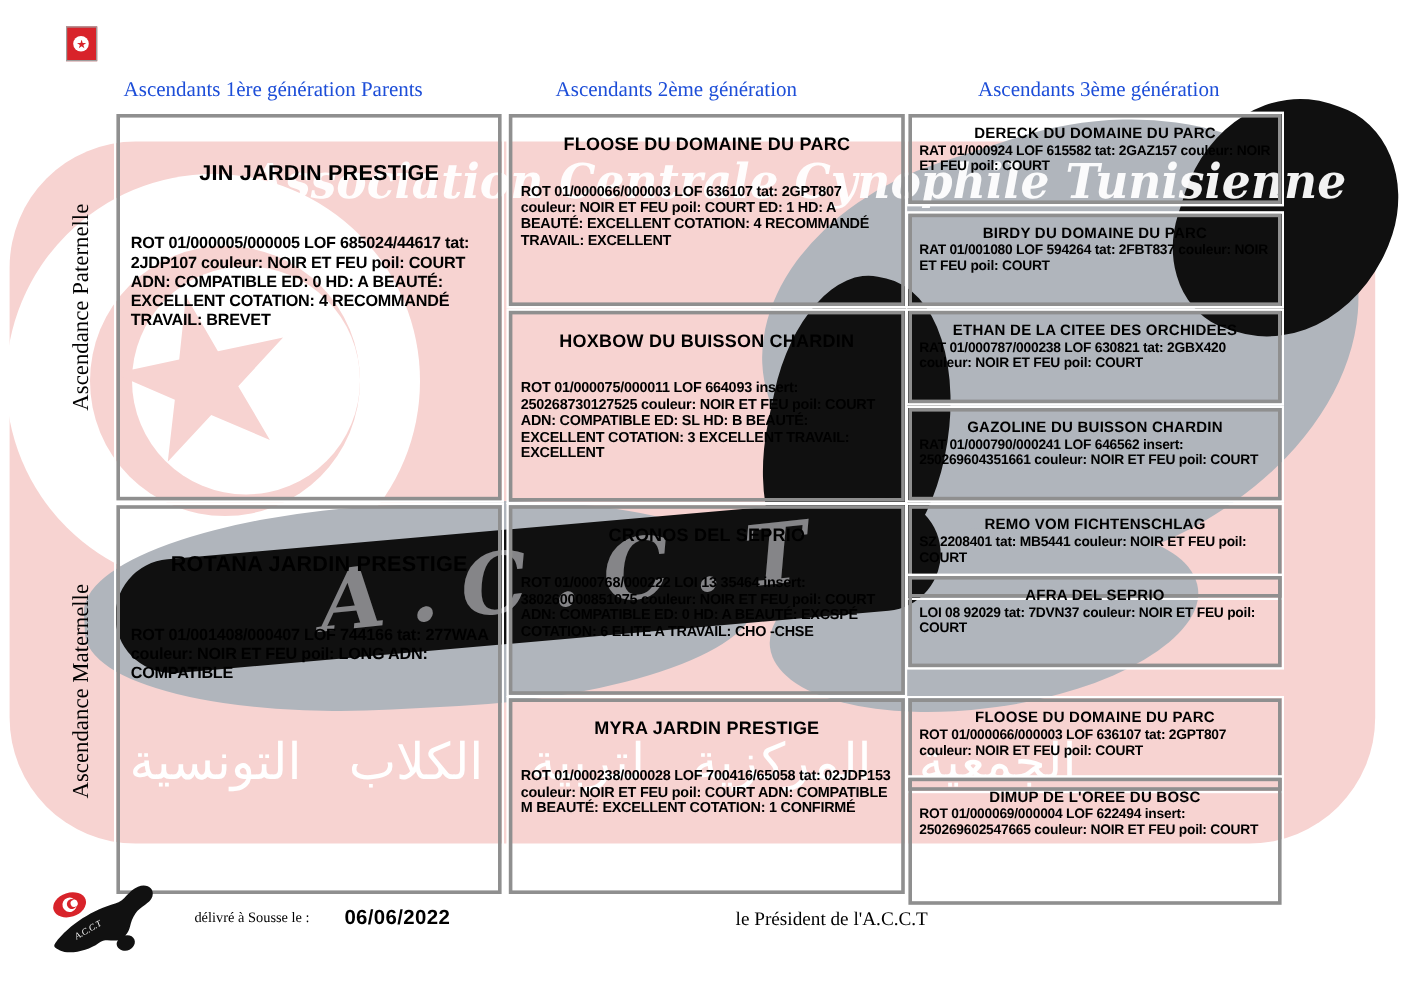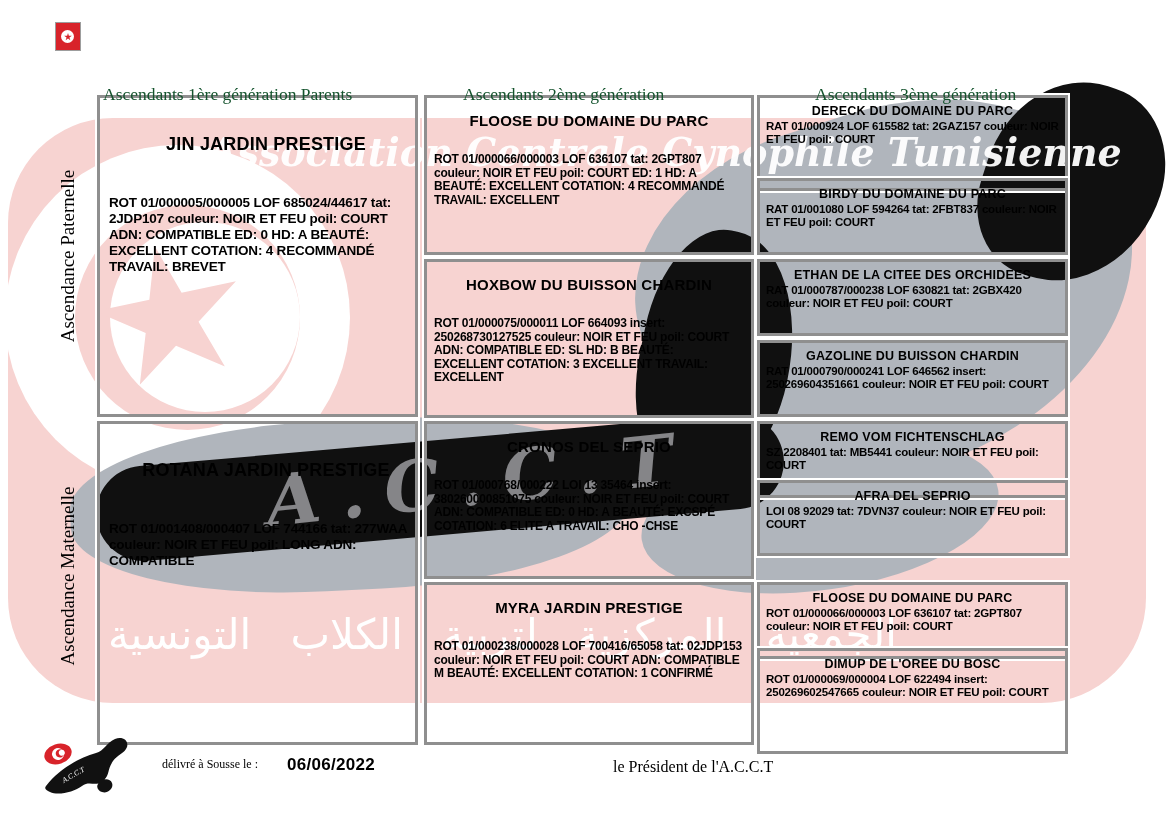--- a/index.html
+++ b/index.html
@@ -24,39 +24,39 @@
   .bb2{left:640px;top:230px;width:150px;height:260px;border-radius:45% 55% 50% 50%;transform:rotate(12deg);}
   .bb3{left:95px;top:440px;width:690px;height:95px;border-radius:48px;transform:rotate(-5deg);}
   .wm-acct{left:265px;top:438px;font-family:"DejaVu Serif",serif;font-style:italic;font-weight:bold;
     font-size:70px;letter-spacing:20px;color:rgba(230,230,235,.55);transform:rotate(-6deg);white-space:nowrap;}
   .wm-latin{left:208px;top:128px;font-family:"DejaVu Serif",serif;font-style:italic;font-weight:bold;
     font-size:40px;color:rgba(255,255,255,.95);white-space:nowrap;transform:scaleX(.95);transform-origin:left top;}
   .wm-arabic{left:95px;top:610px;width:815px;text-align:center;font-family:"DejaVu Sans",sans-serif;
     font-weight:normal;font-size:42px;color:#ffffff;direction:rtl;word-spacing:26px;white-space:nowrap;}
 
   
-  .col-head{top:84px;font-family:"Liberation Serif",serif;font-size:17.5px;color:#14532d;z-index:4;white-space:nowrap;}
+  .col-head{top:64px;font-family:"Liberation Serif",serif;font-size:17.5px;color:#1d4ed8;z-index:4;white-space:nowrap;}
   .h1{left:103px;} .h2{left:463px;} .h3{left:815px;}
   .side-label{font-family:"Liberation Serif",serif;font-size:19px;color:#000;z-index:4;
     transform:rotate(-90deg);transform-origin:center;white-space:nowrap;width:240px;text-align:center;}
   .sl1{left:-52px;top:245px;} .sl2{left:-52px;top:565px;}
 
   
   .pbox{position:absolute;z-index:3;border:3px solid #8f8f8f;box-shadow:0 0 0 2px #ffffff;
         box-sizing:border-box;background:transparent;}
   .pbox .title{font-weight:bold;text-align:center;letter-spacing:.2px;}
   .pbox .details{font-weight:bold;text-align:left;letter-spacing:-0.2px;}
   .c1{left:97px;width:321px;} .c2{left:424px;width:330px;} .c3{left:757px;width:311px;}
   .g1a{top:95px;height:322px;} .g1b{top:421px;height:324px;}
   .g1 .title{margin-top:36px;font-size:18px;padding-left:17px;}
   .g1 .details{margin:40px 8px 0 9px;font-size:13.5px;line-height:16px;}
   .g2a{top:95px;height:160px;} .g2b{top:259px;height:159px;} .g2c{top:421px;height:158px;} .g2d{top:582px;height:163px;}
   .g2 .title{margin-top:14px;font-size:15px;}
   .g2 .details{margin:24px 6px 0 7px;font-size:12px;line-height:13.6px;}
-  .g3r1{top:95px;height:96px;} .g3r2{top:178px;height:77px;} .g3r3{top:259px;height:77px;} .g3r4{top:340px;height:77px;}
+  .g3r1{top:95px;height:75px;} .g3r2{top:178px;height:77px;} .g3r3{top:259px;height:77px;} .g3r4{top:340px;height:77px;}
   .g3r5{top:421px;height:77px;} .g3r6{top:480px;height:76px;} .g3r7{top:582px;height:77px;} .g3r8{top:632px;height:106px;margin-top:16px;}
   .g3 .title{margin-top:6px;font-size:12.5px;}
   .g3 .details{margin:2px 5px 0 6px;font-size:11.5px;line-height:13px;}
 
   
   .flag{left:55px;top:22px;width:24px;height:27px;background:#d8232a;border:1px solid #9d9d9d;z-index:4;}
   .flag .disc{position:absolute;left:5px;top:7px;width:13px;height:13px;border-radius:50%;background:#fff;}
   .flag .star{position:absolute;left:8px;top:10px;width:8px;height:8px;background:#d8232a;
     clip-path:polygon(50% 0%,61% 35%,98% 35%,68% 57%,79% 91%,50% 70%,21% 91%,32% 57%,2% 35%,39% 35%);}
 

